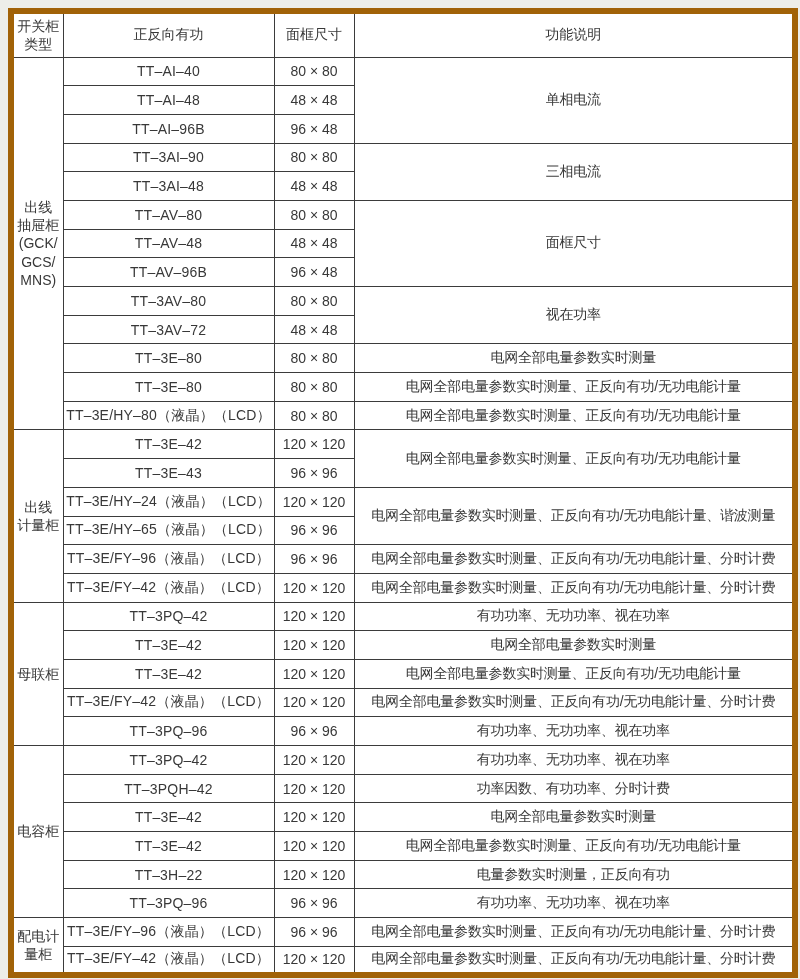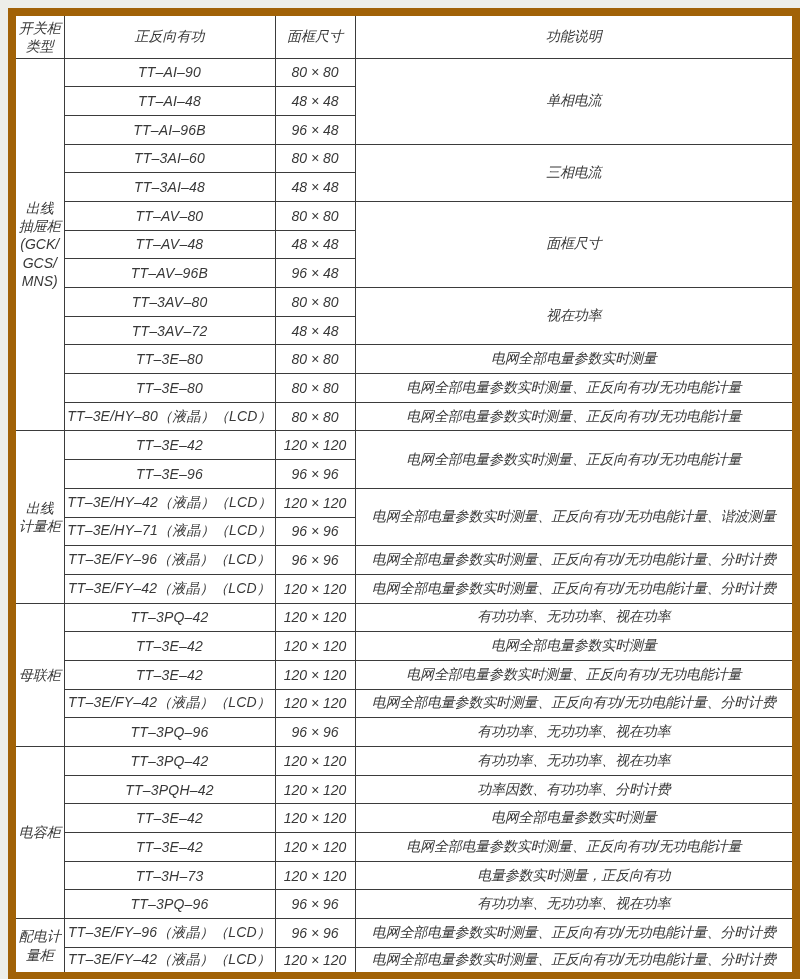--- a/index.html
+++ b/index.html
@@ -9,22 +9,21 @@
     font-family:"Liberation Sans","DejaVu Sans",sans-serif;
     color:#383838;
     box-sizing:border-box;
   }
   .page { padding:8px; }
   table.spec {
     width:784px;
     border-collapse:collapse;
     table-layout:fixed;
     background:#ffffff;
-    border:8px solid #a16207;
-    font-style:italic;
+    border:6px solid #a16207;
   }
   table.spec th, table.spec td {
     border:1px solid #3b3b3b;
     font-size:14px;
     font-weight:normal;
     text-align:center;
     vertical-align:middle;
     padding:0 2px;
     overflow:hidden;
     color:#383838;
@@ -55,34 +54,34 @@
         <th>功能说明</th>
       </tr>
     </thead>
     <tbody>
       <tr>
         <td class="cat" rowspan="13">出线
 抽屉柜
 (GCK/
 GCS/
 MNS)</td>
-        <td class="model">TT–AI–90</td>
+        <td class="model">TT–AI–40</td>
         <td class="size">80 × 80</td>
         <td class="func" rowspan="3">单相电流</td>
       </tr>
       <tr>
         <td class="model">TT–AI–48</td>
         <td class="size">48 × 48</td>
       </tr>
       <tr>
         <td class="model">TT–AI–96B</td>
         <td class="size">96 × 48</td>
       </tr>
       <tr>
-        <td class="model">TT–3AI–60</td>
+        <td class="model">TT–3AI–90</td>
         <td class="size">80 × 80</td>
         <td class="func" rowspan="2">三相电流</td>
       </tr>
       <tr>
         <td class="model">TT–3AI–48</td>
         <td class="size">48 × 48</td>
       </tr>
       <tr>
         <td class="model">TT–AV–80</td>
         <td class="size">80 × 80</td>
@@ -121,30 +120,30 @@
         <td class="func">电网全部电量参数实时测量、正反向有功/无功电能计量</td>
       </tr>
       <tr>
         <td class="cat" rowspan="6">出线
 计量柜</td>
         <td class="model">TT–3E–42</td>
         <td class="size">120 × 120</td>
         <td class="func" rowspan="2">电网全部电量参数实时测量、正反向有功/无功电能计量</td>
       </tr>
       <tr>
-        <td class="model">TT–3E–96</td>
-        <td class="size">96 × 96</td>
-      </tr>
-      <tr>
-        <td class="model">TT–3E/HY–42（液晶）（LCD）</td>
+        <td class="model">TT–3E–43</td>
+        <td class="size">96 × 96</td>
+      </tr>
+      <tr>
+        <td class="model">TT–3E/HY–24（液晶）（LCD）</td>
         <td class="size">120 × 120</td>
         <td class="func" rowspan="2">电网全部电量参数实时测量、正反向有功/无功电能计量、谐波测量</td>
       </tr>
       <tr>
-        <td class="model">TT–3E/HY–71（液晶）（LCD）</td>
+        <td class="model">TT–3E/HY–65（液晶）（LCD）</td>
         <td class="size">96 × 96</td>
       </tr>
       <tr>
         <td class="model">TT–3E/FY–96（液晶）（LCD）</td>
         <td class="size">96 × 96</td>
         <td class="func">电网全部电量参数实时测量、正反向有功/无功电能计量、分时计费</td>
       </tr>
       <tr>
         <td class="model">TT–3E/FY–42（液晶）（LCD）</td>
         <td class="size">120 × 120</td>
@@ -191,21 +190,21 @@
         <td class="model">TT–3E–42</td>
         <td class="size">120 × 120</td>
         <td class="func">电网全部电量参数实时测量</td>
       </tr>
       <tr>
         <td class="model">TT–3E–42</td>
         <td class="size">120 × 120</td>
         <td class="func">电网全部电量参数实时测量、正反向有功/无功电能计量</td>
       </tr>
       <tr>
-        <td class="model">TT–3H–73</td>
+        <td class="model">TT–3H–22</td>
         <td class="size">120 × 120</td>
         <td class="func">电量参数实时测量，正反向有功</td>
       </tr>
       <tr>
         <td class="model">TT–3PQ–96</td>
         <td class="size">96 × 96</td>
         <td class="func">有功功率、无功功率、视在功率</td>
       </tr>
       <tr>
         <td class="cat" rowspan="2">配电计

